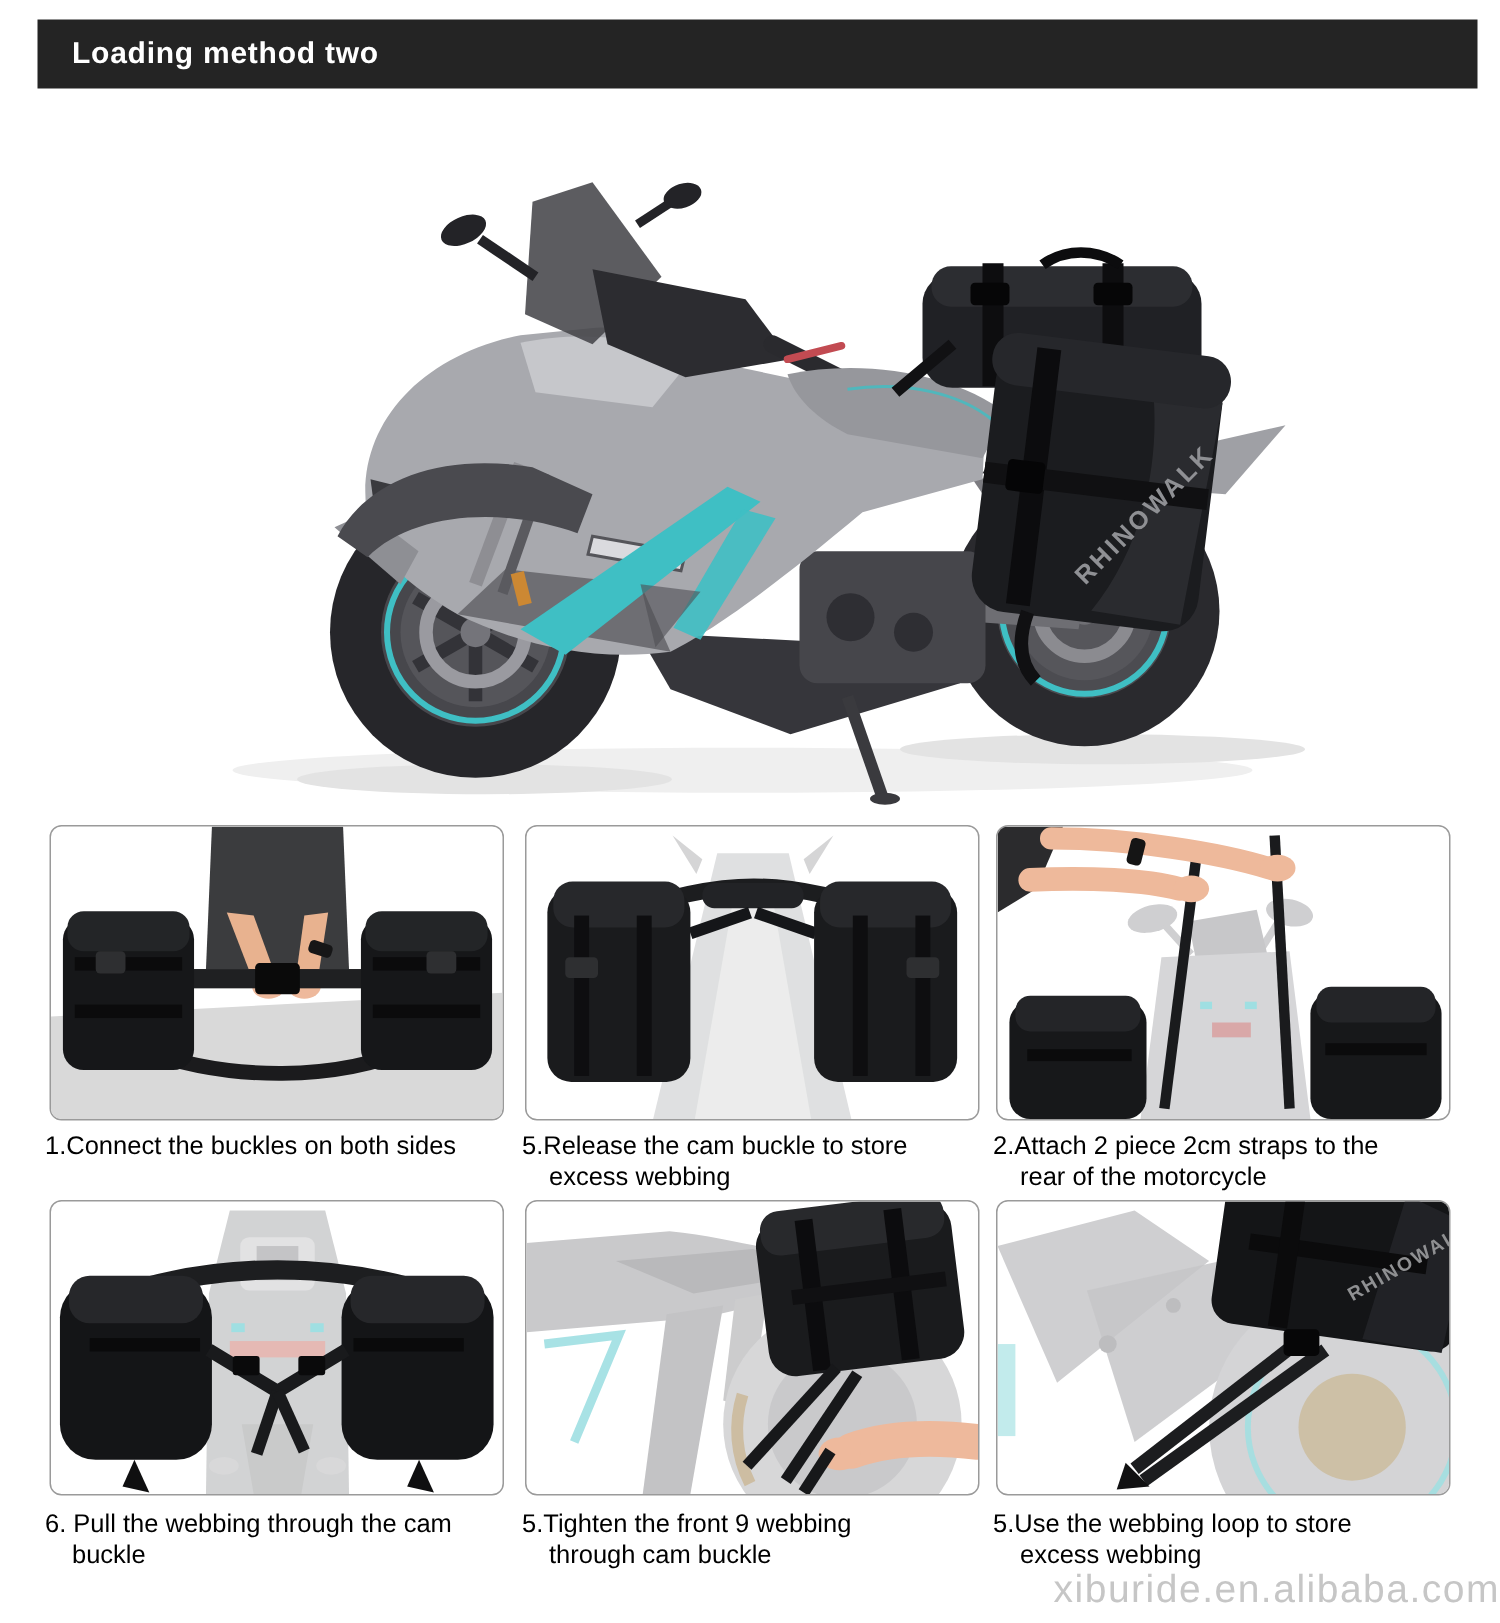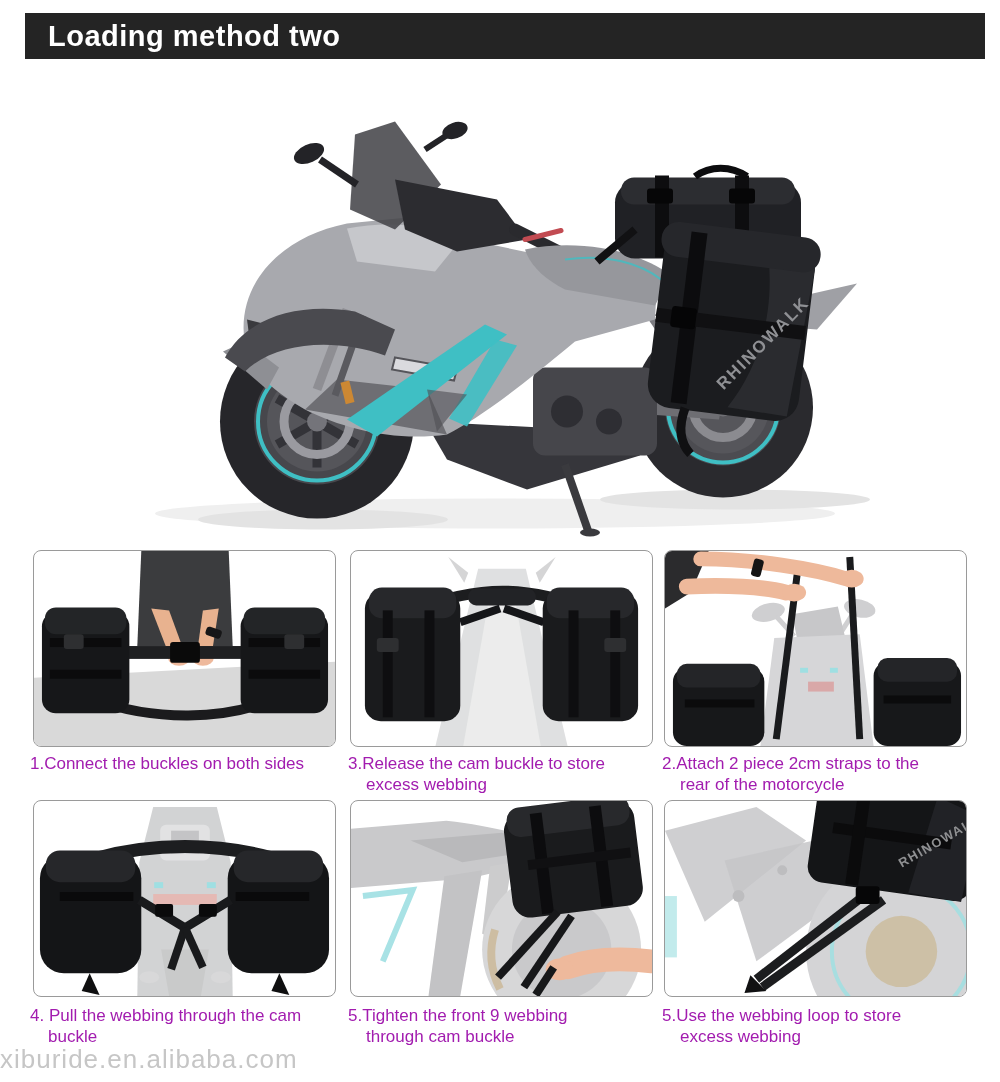--- a/index.html
+++ b/index.html
@@ -4,39 +4,39 @@
 <style>
   html,body{margin:0;padding:0;background:#ffffff;}
   body{
     width:1000px;height:1082px;position:relative;overflow:hidden;
     font-family:"Liberation Sans", sans-serif;
   }
   .header-bar{
     position:absolute;left:25px;top:13px;width:960px;height:46px;
     background:#242424;color:#ffffff;display:flex;align-items:center;
     box-sizing:border-box;padding-left:23px;
-    font-size:29px;font-weight:bold;letter-spacing:.5px;
+    font-size:20px;font-weight:bold;letter-spacing:.5px;
   }
   .hero{position:absolute;left:95px;top:88px;width:810px;height:458px;}
   .hero svg{width:100%;height:100%;display:block;}
   .step-cell{
     position:absolute;width:303px;height:197px;background:#fff;
     border:1px solid #9a9a9a;border-radius:8px;overflow:hidden;box-sizing:border-box;
   }
   .step-cell svg{width:100%;height:100%;display:block;}
   .c1{left:33px;top:550px}.c2{left:350px;top:550px}.c3{left:664px;top:550px}
   .c4{left:33px;top:800px}.c5{left:350px;top:800px}.c6{left:664px;top:800px}
   .caption{
-    position:absolute;width:315px;color:#a21caf;font-size:17px;line-height:1.26;
+    position:absolute;width:315px;color:#000000;font-size:17px;line-height:1.26;
     white-space:pre-line;padding-left:18px;text-indent:-18px;box-sizing:border-box;
   }
   .t1{left:30px;top:753px}.t2{left:348px;top:753px}.t3{left:662px;top:753px}
   .t4{left:30px;top:1005px}.t5{left:348px;top:1005px}.t6{left:662px;top:1005px}
   .watermark{
-    position:absolute;left:0;top:1044px;width:1000px;text-align:left;
+    position:absolute;left:0;top:1044px;width:1000px;text-align:right;
     color:#c6c6c6;font-size:26px;letter-spacing:1px;
   }
 </style>
 </head>
 <body>
 
 <div class="header-bar">
   <span>Loading method two</span>
 </div>
 
@@ -308,24 +308,24 @@
     <g>
       <line x1="205" y1="92" x2="92" y2="180" stroke="#1c1d1f" stroke-width="9"></line>
       <line x1="220" y1="100" x2="98" y2="188" stroke="#1c1d1f" stroke-width="9"></line>
       <rect x="192" y="86" width="24" height="18" rx="3" fill="#060607"></rect>
       <polygon points="86,176 102,192 80,194" fill="#111112"></polygon>
     </g>
   </svg>
 </div>
 
 <div class="caption t1">1.Connect the buckles on both sides</div>
-<div class="caption t2">3.Release the cam buckle to store
+<div class="caption t2">5.Release the cam buckle to store
 excess webbing</div>
 <div class="caption t3">2.Attach 2 piece 2cm straps to the
 rear of the motorcycle</div>
-<div class="caption t4">4. Pull the webbing through the cam
+<div class="caption t4">6. Pull the webbing through the cam
 buckle</div>
 <div class="caption t5">5.Tighten the front 9 webbing
 through cam buckle</div>
 <div class="caption t6">5.Use the webbing loop to store
 excess webbing</div>
 
 <div class="watermark">xiburide.en.alibaba.com</div>
 
 </body></html>

